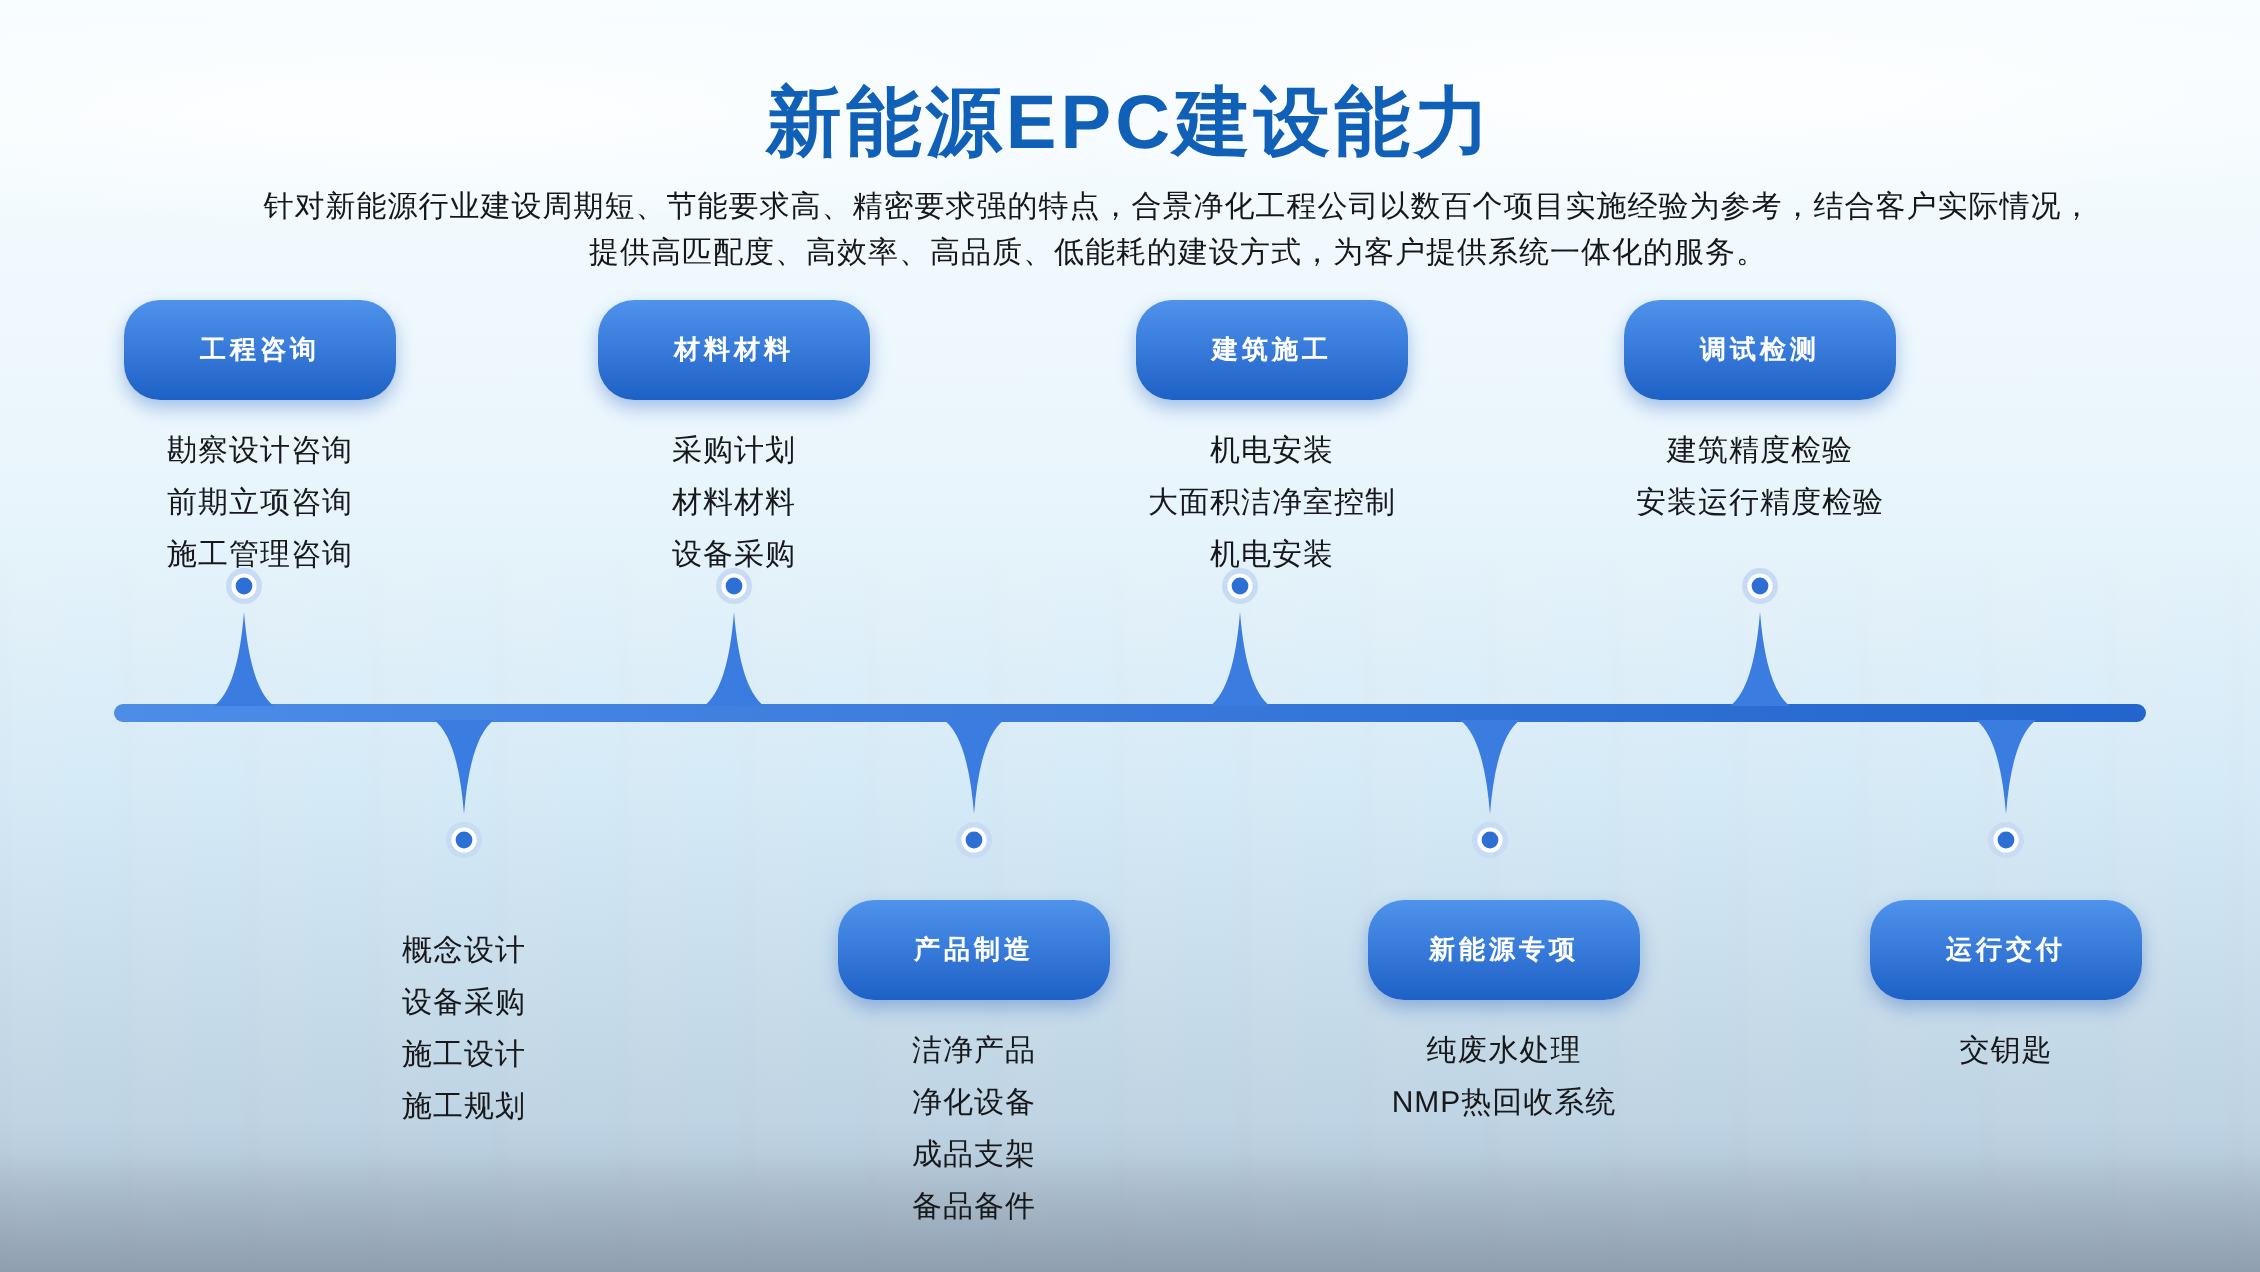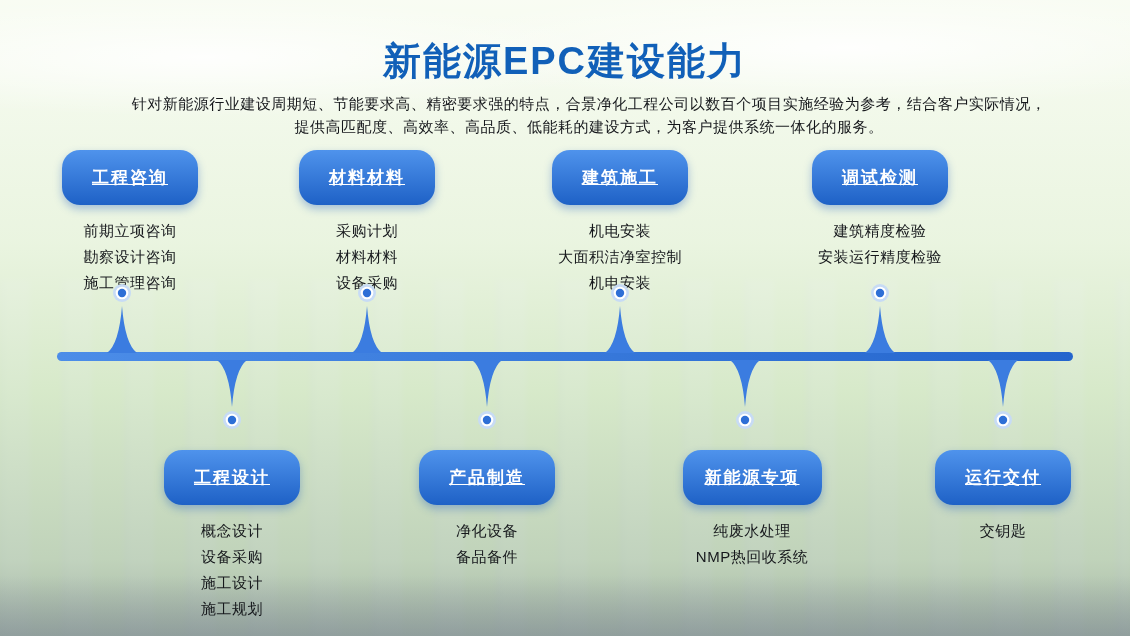--- a/index.html
+++ b/index.html
@@ -1,19 +1,19 @@
 <!DOCTYPE html>
 <html><head>
 <meta charset="utf-8">
 <style>
   html,body{margin:0;padding:0;background:#e9edf2;}
   .stage{
     position:relative;width:1130px;height:636px;overflow:hidden;
     font-family:"Liberation Sans","DejaVu Sans",sans-serif;
-    background:#84cc16;
+    background:#7dd3fc;
   }
   
   .bg-photo{
     position:absolute;inset:0;
     background:
       linear-gradient(180deg, rgba(255,255,255,.95) 0%, rgba(248,250,252,.88) 38%,
                       rgba(235,240,246,.80) 62%, rgba(205,212,222,.82) 88%, rgba(170,178,190,.85) 100%);
     z-index:1;
   }
   .bg-machines{
@@ -44,29 +44,28 @@
   .title{
     position:absolute;top:36px;left:0;width:100%;text-align:center;
     font-size:38px;font-weight:bold;color:#1160b8;letter-spacing:2px;
   }
   .subtitle{
     position:absolute;top:92px;left:0;width:100%;text-align:center;
     font-size:15px;line-height:23px;color:#15171b;font-weight:500;letter-spacing:.5px;padding-left:24px;
   }
 
   .group{position:absolute;transform:translateX(-50%);text-align:center;width:250px;}
-  .t1{left:130px;top:150px}.t2{left:367px;top:150px}.t3{left:620px;top:150px}.t4{left:880px;top:150px}
+  .t1{left:130px;top:150px}.t2{left:367px;top:150px}.t3{left:636px;top:150px}.t4{left:880px;top:150px}
   .b1{left:232px;top:450px}.b2{left:487px;top:450px}.b3{left:752px;top:450px}.b4{left:1003px;top:450px}
 
   .pill{
     display:inline-block;min-width:92px;padding:16px 22px;border-radius:18px;
     background:linear-gradient(180deg,#4f93ec 0%,#1e61c6 100%);
-    color:#fff;font-size:17px;font-weight:bold;letter-spacing:2px;
+    color:#fff;font-size:13px;font-weight:bold;letter-spacing:2px;
     box-shadow:0 4px 9px rgba(30,90,190,.35);
-    text-decoration:underline;
   }
   .items{list-style:none;margin:13px 0 0;padding:0;font-size:15px;color:#16181c;font-weight:500;letter-spacing:.5px;}
   .items li{line-height:26px;white-space:nowrap;}
 
   .timeline{position:absolute;left:0;top:280px;z-index:2;}
 </style>
 </head>
 <body>
 
 <div class="stage">
@@ -79,22 +78,22 @@
 
     <div class="title">新能源EPC建设能力</div>
     <div class="subtitle">
       <div>针对新能源行业建设周期短、节能要求高、精密要求强的特点，合景净化工程公司以数百个项目实施经验为参考，结合客户实际情况，</div>
       <div>提供高匹配度、高效率、高品质、低能耗的建设方式，为客户提供系统一体化的服务。</div>
     </div>
 
     <div class="group t1">
       <div class="pill">工程咨询</div>
       <ul class="items">
+        <li>勘察设计咨询</li>
         <li>前期立项咨询</li>
-        <li>勘察设计咨询</li>
         <li>施工管理咨询</li>
       </ul>
     </div>
 
     <div class="group t2">
       <div class="pill">材料材料</div>
       <ul class="items">
         <li>采购计划</li>
         <li>材料材料</li>
         <li>设备采购</li>
@@ -175,33 +174,34 @@
           <circle cx="745" cy="140" r="4.2" fill="#2e6fd6"></circle>
       </g>
       <g>
         <circle cx="1003" cy="140" r="9" fill="#c7dbf5"></circle>
           <circle cx="1003" cy="140" r="6.3" fill="#ffffff"></circle>
           <circle cx="1003" cy="140" r="4.2" fill="#2e6fd6"></circle>
       </g>
     </svg>
 
     <div class="group b1">
-      <div class="pill">工程设计</div>
       <ul class="items">
         <li>概念设计</li>
         <li>设备采购</li>
         <li>施工设计</li>
         <li>施工规划</li>
       </ul>
     </div>
 
     <div class="group b2">
       <div class="pill">产品制造</div>
       <ul class="items">
+        <li>洁净产品</li>
         <li>净化设备</li>
+        <li>成品支架</li>
         <li>备品备件</li>
       </ul>
     </div>
 
     <div class="group b3">
       <div class="pill">新能源专项</div>
       <ul class="items">
         <li>纯废水处理</li>
         <li>NMP热回收系统</li>
       </ul>

